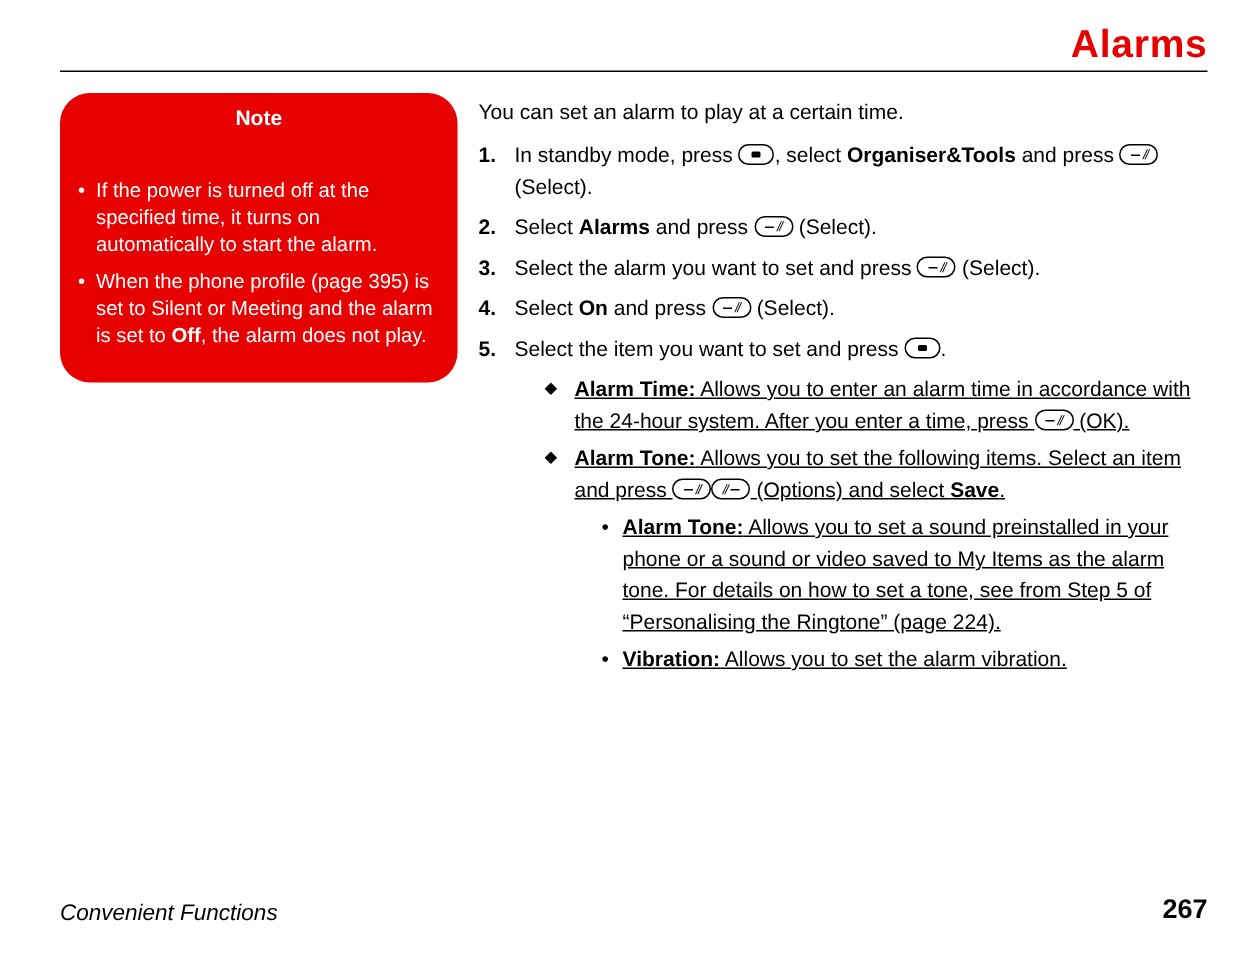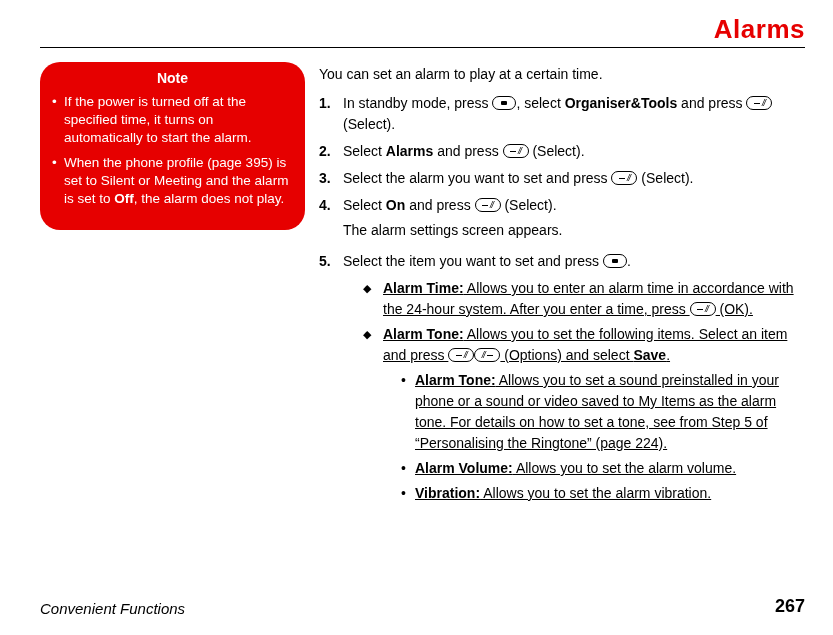--- a/index.html
+++ b/index.html
@@ -51,20 +51,21 @@
       line-height: 1.35;
     }
     .note-header {
       text-align: center;
       font-weight: bold;
       padding: 7px 0 5px 0;
       font-size: 14px;
     }
     .note-body {
       padding: 0 10px 16px 12px;
+      margin-top: 25px;
     }
     .note-body ul { list-style: none; }
     .note-body li {
       position: relative;
       padding-left: 12px;
       margin-bottom: 6px;
     }
     .note-body li::before {
       content: "•";
       position: absolute;
@@ -235,21 +236,20 @@
           <span>Select the alarm you want to set and press </span><span class="icon-key right">
               <span class="dash"></span>
               <span class="slashes">//</span>
             </span><span> (Select).</span>
         </li>
         <li>
           <span>Select </span><b>On</b><span> and press </span><span class="icon-key right">
               <span class="dash"></span>
               <span class="slashes">//</span>
             </span><span> (Select).</span>
-          <div class="subtext">The alarm settings screen appears.</div>
         </li>
         <li>
           <span>Select the item you want to set and press </span><span class="icon-key center"></span><span>.</span>
 
           <ul class="diamonds">
             <li>
               <b>Alarm Time:</b><span> Allows you to enter an alarm time in accordance with the 24-hour system. After you enter a time, press </span><span class="icon-key right">
                   <span class="dash"></span>
                   <span class="slashes">//</span>
                 </span><span> (OK).</span>
@@ -258,21 +258,20 @@
               <b>Alarm Tone:</b><span> Allows you to set the following items. Select an item and press </span><span class="icon-key right">
                   <span class="dash"></span>
                   <span class="slashes">//</span>
                 </span><span class="icon-key left">
                   <span class="slashes">//</span>
                   <span class="dash"></span>
                 </span><span> (Options) and select </span><b>Save</b><span>.</span>
 
               <ul class="bullets">
                 <li><b>Alarm Tone:</b><span> Allows you to set a sound preinstalled in your phone or a sound or video saved to My Items as the alarm tone. For details on how to set a tone, see from Step 5 of “Personalising the Ringtone” (page 224).</span></li>
-                <li><b>Alarm Volume:</b><span> Allows you to set the alarm volume.</span></li>
                 <li><b>Vibration:</b><span> Allows you to set the alarm vibration.</span></li>
               </ul>
             </li>
           </ul>
         </li>
       </ol>
 
     </main>
   </div>
 

